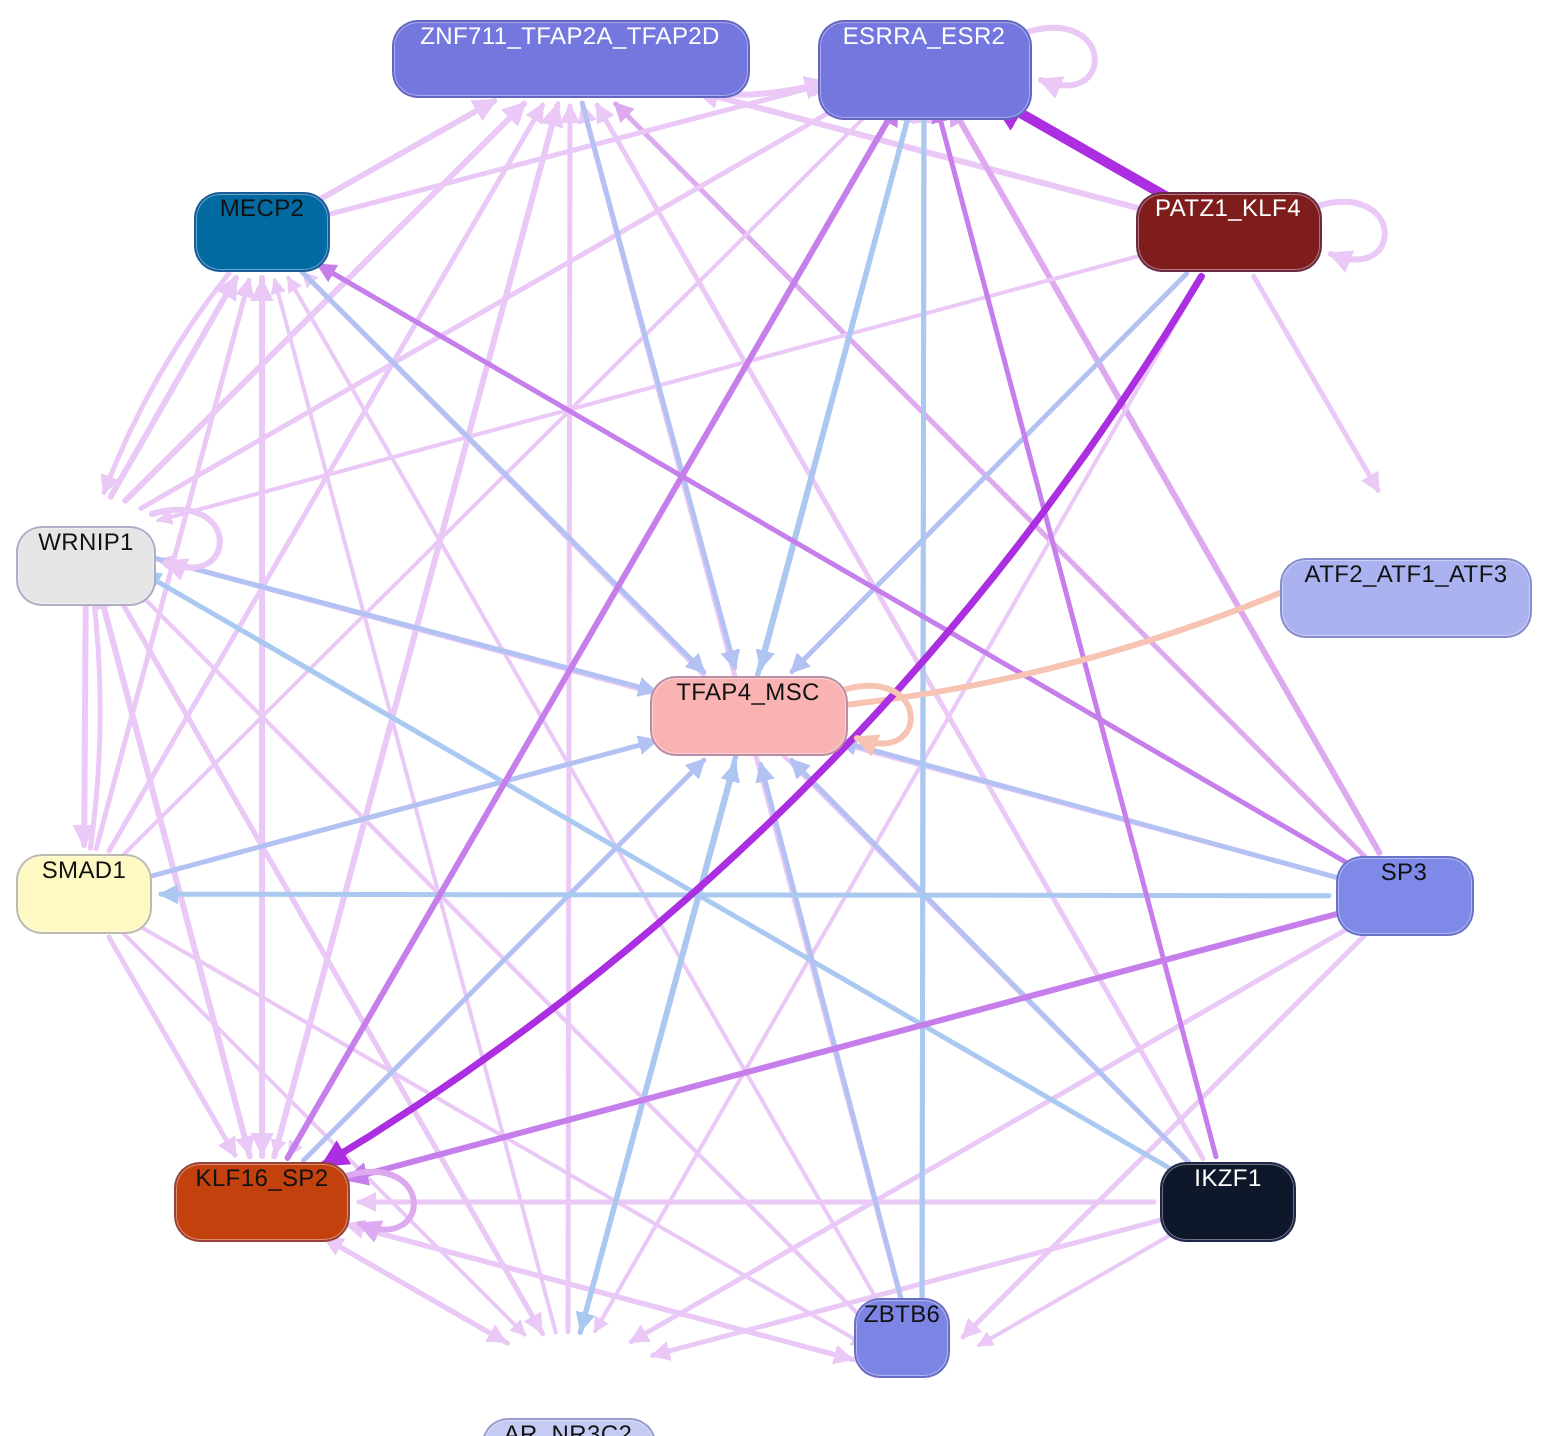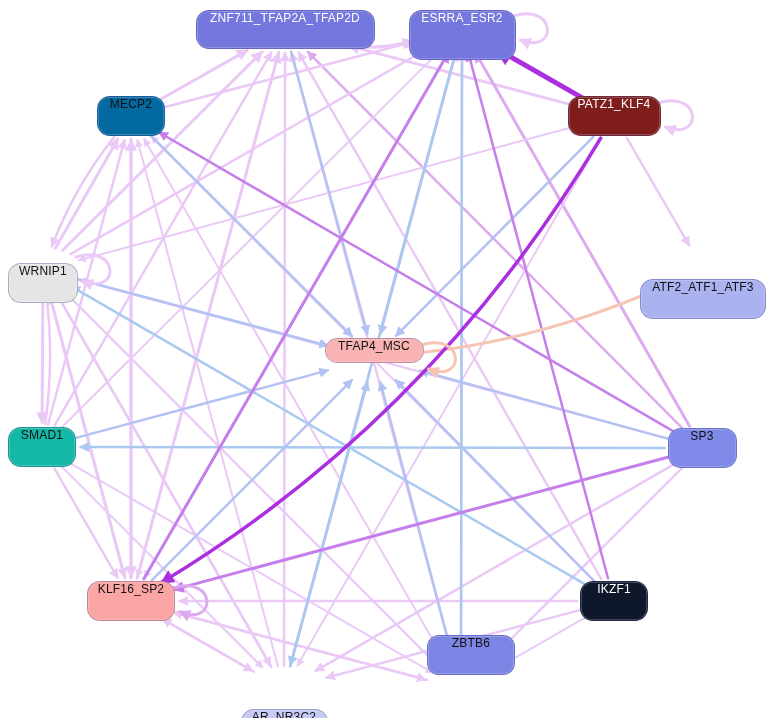--- a/index.html
+++ b/index.html
@@ -147,35 +147,35 @@
       </div>
       <div class="node" style="left: 567.5px; top: 96px; width: 93px; height: 40px; background: #7f1d1d; color: rgb(255, 255, 255);">
         <span>PATZ1_KLF4</span>
       </div>
       <div class="node" style="left: 8px; top: 250px; width: 70px; height: 40px; background: #e5e5e5; color: rgb(17, 17, 17); margin-top: 13px;">
         <span>WRNIP1</span>
       </div>
       <div class="node" style="left: 640px; top: 249px; width: 126px; height: 40px; background: rgb(170, 178, 239); color: rgb(17, 17, 17); margin-top: 30px;">
         <span>ATF2_ATF1_ATF3</span>
       </div>
-      <div class="node" style="left: 324.5px; top: 338px; width: 99px; height: 25px; background: rgb(249, 179, 179); color: rgb(17, 17, 17);">
+      <div class="node" style="left: 324.5px; top: 338px; width: 99px; height: 40px; background: rgb(249, 179, 179); color: rgb(17, 17, 17);">
         <span>TFAP4_MSC</span>
       </div>
-      <div class="node" style="left: 8px; top: 427px; width: 68px; height: 40px; background: #14b8a6; color: rgb(17, 17, 17);">
+      <div class="node" style="left: 8px; top: 427px; width: 68px; height: 40px; background: #fef9c3; color: rgb(17, 17, 17);">
         <span>SMAD1</span>
       </div>
       <div class="node" style="left: 667.5px; top: 428px; width: 69px; height: 40px; background: rgb(127, 137, 232); color: rgb(17, 17, 17);">
         <span>SP3</span>
       </div>
-      <div class="node" style="left: 87px; top: 581px; width: 88px; height: 40px; background: #fca5a5; color: rgb(17, 17, 17);">
+      <div class="node" style="left: 87px; top: 581px; width: 88px; height: 40px; background: #c2410c; color: rgb(17, 17, 17);">
         <span>KLF16_SP2</span>
       </div>
       <div class="node" style="left: 580px; top: 581px; width: 68px; height: 40px; background: #0f172a; color: rgb(255, 255, 255);">
         <span>IKZF1</span>
       </div>
       <div class="node" style="left: 240.5px; top: 669px; width: 87px; height: 40px; background: rgb(198, 203, 244); color: rgb(17, 17, 17); margin-top: 40px;">
         <span>AR_NR3C2</span>
       </div>
-      <div class="node" style="left: 427px; top: 635px; width: 88px; height: 40px; background: rgb(125, 133, 228); color: rgb(17, 17, 17); border-radius: 12px;">
+      <div class="node" style="left: 427px; top: 649px; width: 48px; height: 40px; background: rgb(125, 133, 228); color: rgb(17, 17, 17);">
         <span>ZBTB6</span>
       </div>
     </div>
 </div>
 
 </body></html>

